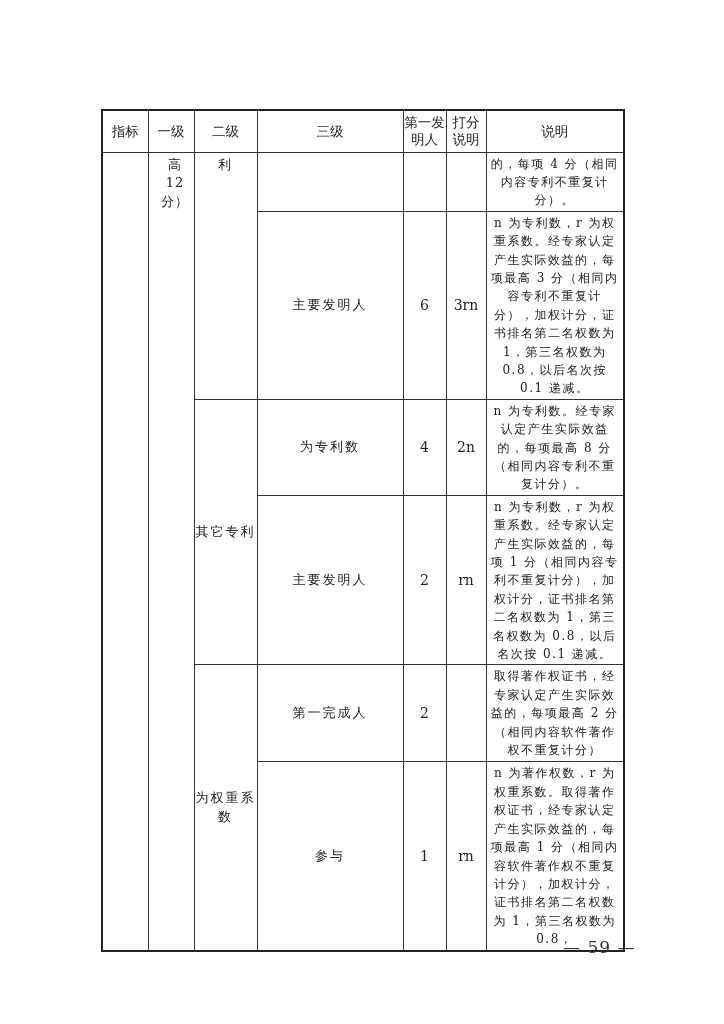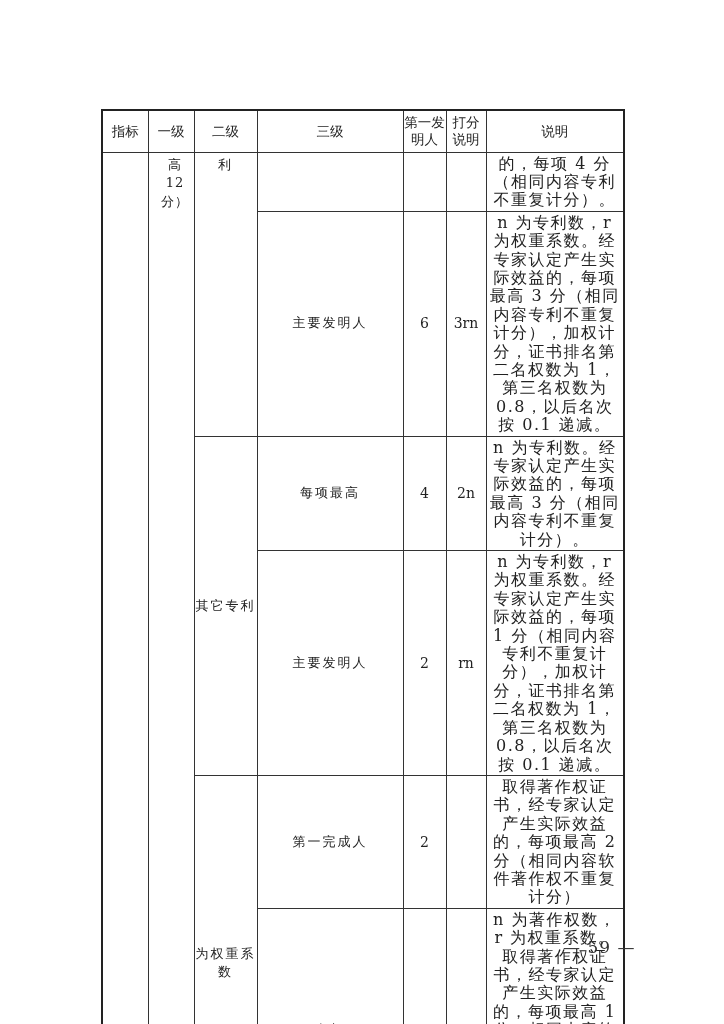--- a/index.html
+++ b/index.html
@@ -11,21 +11,21 @@
       width: 522px; border-collapse: collapse; table-layout: fixed;
       font-size: 13px; line-height: 18.5px;
     }
     table.score td, table.score th {
       border: 1px solid #333; padding: 0; vertical-align: middle; text-align: center;
       font-weight: normal;
     }
     table.score { border: 2px solid #222; }
     th { font-family: "DejaVu Sans", "Liberation Sans", sans-serif; font-size: 13.5px; line-height: 17px; }
     .desc { text-align: justify; vertical-align: top !important; padding: 2px 3px 1px 3px !important;
-            letter-spacing: 1.5px; font-size: 16px; line-height: 18.4px; margin-top: 16px; }
+            letter-spacing: 1.5px; font-size: 12px; line-height: 18.4px; margin-top: 16px; }
     .top { vertical-align: top !important; padding-top: 3px !important; }
     .level1 { text-align: center; padding-left: 8px !important; letter-spacing: 1px; }
     .level2 { letter-spacing: 2px; }
     .level3 { letter-spacing: 2px; }
     .num { font-size: 14px; }
     .page-number { position: absolute; left: 563px; top: 937px; font-size: 17px; color: #333;
                    font-family: "DejaVu Serif", "Liberation Serif", serif; letter-spacing: 1px; text-align: right; }
   </style>
 </head>
 <body>
@@ -65,24 +65,24 @@
       </tr>
       <tr style="height:163px">
         <td class="level3">主要发明人</td>
         <td class="num">6</td>
         <td class="num">3rn</td>
         <td class="desc">n 为专利数，r 为权重系数。经专家认定产生实际效益的，每项最高 3 分（相同内容专利不重复计分），加权计分，证书排名第二名权数为 1，第三名权数为 0.8，以后名次按 0.1 递减。</td>
       </tr>
 
       <tr style="height:90px">
         <td rowspan="2" class="level2">其它专利</td>
-        <td class="level3">每项最高</td>
+        <td class="level3">为专利数</td>
         <td class="num">4</td>
         <td class="num">2n</td>
-        <td class="desc">n 为专利数。经专家认定产生实际效益的，每项最高 3 分（相同内容专利不重复计分）。</td>
+        <td class="desc">n 为专利数。经专家认定产生实际效益的，每项最高 8 分（相同内容专利不重复计分）。</td>
       </tr>
       <tr style="height:164px">
         <td class="level3">主要发明人</td>
         <td class="num">2</td>
         <td class="num">rn</td>
         <td class="desc">n 为专利数，r 为权重系数。经专家认定产生实际效益的，每项 1 分（相同内容专利不重复计分），加权计分，证书排名第二名权数为 1，第三名权数为 0.8，以后名次按 0.1 递减。</td>
       </tr>
 
       <tr style="height:97px">
         <td rowspan="2" class="level2">为权重系数</td>

